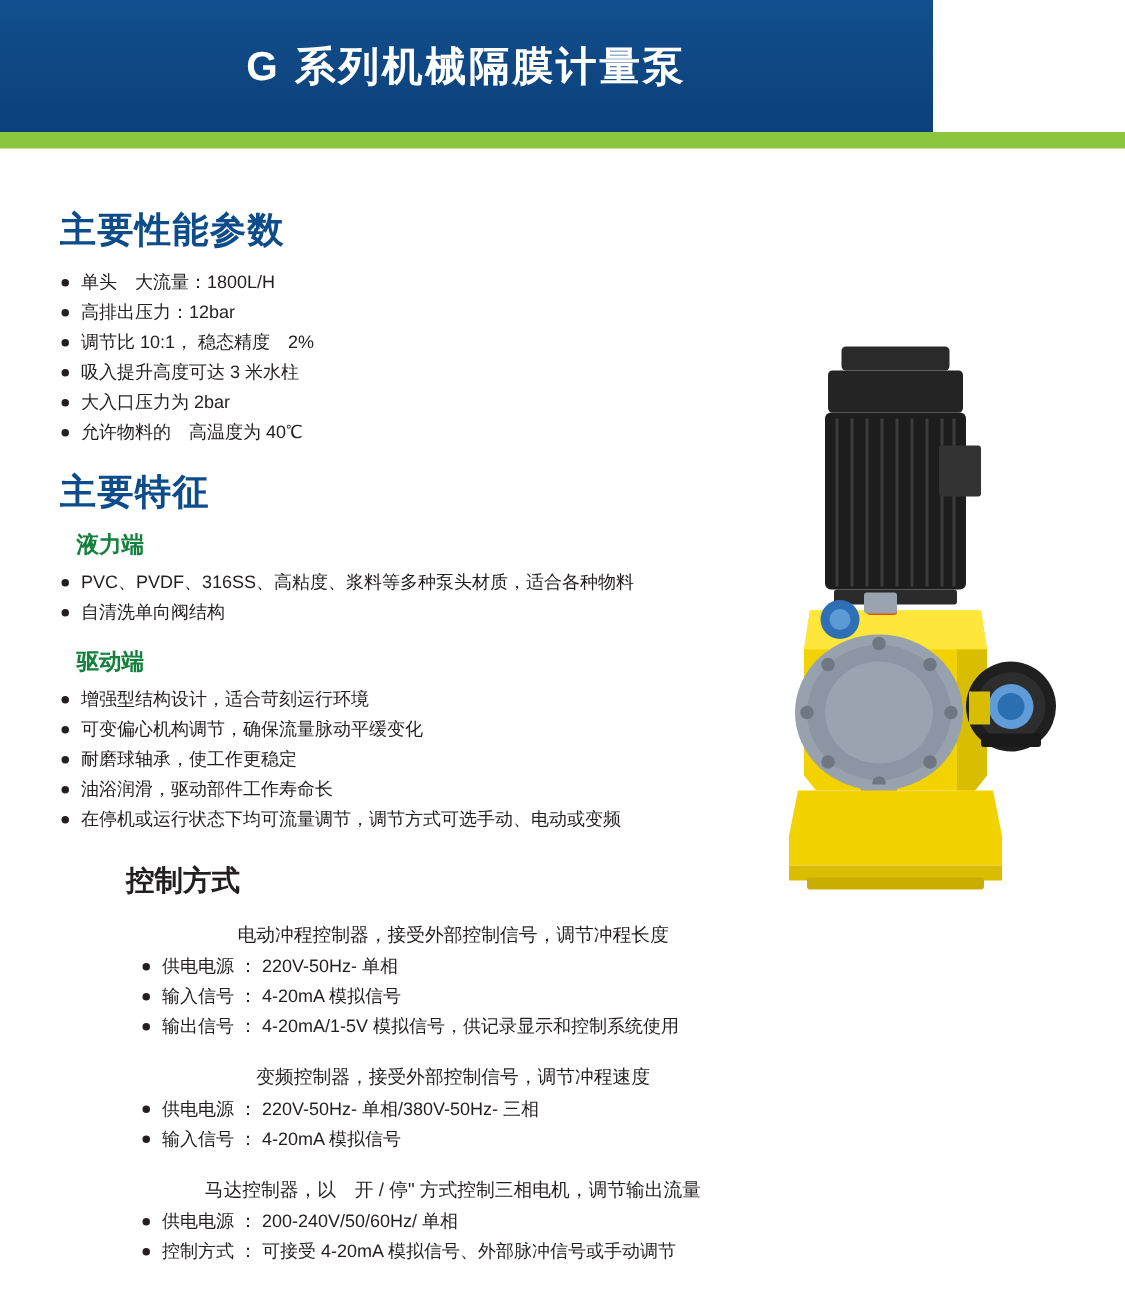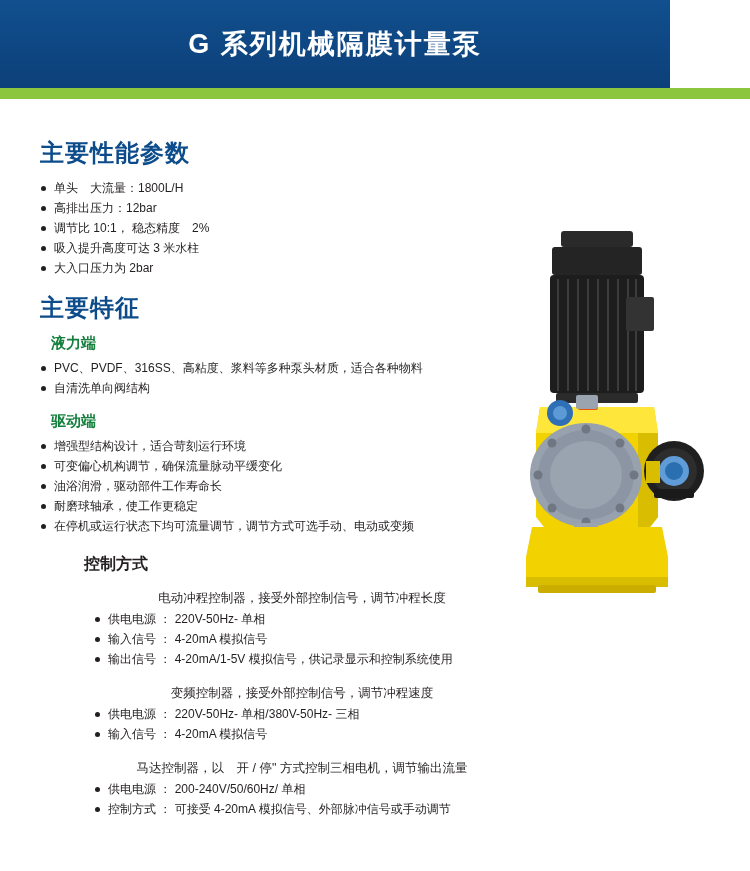--- a/index.html
+++ b/index.html
@@ -11,21 +11,21 @@
     width: 750px;
     height: 871px;
     background: #ffffff;
     font-family: "Liberation Sans", sans-serif;
     color: #231f20;
     position: relative;
     overflow: hidden;
   }
   
   .header-bar {
-    width: 670px;
+    width: 622px;
     height: 88px;
     background: #0d4c8b;
     background: linear-gradient(180deg, #114f8e 0%, #0c4079 100%);
     display: flex;
     align-items: center;
     justify-content: center;
   }
   .header-title {
     color: #ffffff;
     font-size: 27px;
@@ -86,21 +86,21 @@
   }
   .group { margin-bottom: 10px; }
 
   
   .control-wrap {
     margin-top: 18px;
     padding-left: 44px;
   }
   .control-title {
     color: #231f20;
-    font-size: 16px;
+    font-size: 19px;
     font-weight: bold;
     margin: 0 0 8px 0;
   }
   .control-lead {
     font-size: 12.5px;
     line-height: 20px;
     margin: 13px 0 2px 0;
     padding-left: 10px;
     text-align: center;
   }
@@ -130,38 +130,39 @@
   <div class="left-col">
 
     <div class="group">
       <h2 class="sec-title">主要性能参数</h2>
       <ul class="bullets">
         <li>单头　大流量：1800L/H</li>
         <li>高排出压力：12bar</li>
         <li>调节比 10:1，  稳态精度　2%</li>
         <li>吸入提升高度可达 3 米水柱</li>
         <li>大入口压力为 2bar</li>
+        <li>允许物料的　高温度为 40℃</li>
       </ul>
     </div>
 
     <div class="group">
       <h2 class="sec-title">主要特征</h2>
 
       <h3 class="sub-title">液力端</h3>
       <ul class="bullets">
         <li>PVC、PVDF、316SS、高粘度、浆料等多种泵头材质，适合各种物料</li>
         <li>自清洗单向阀结构</li>
       </ul>
 
       <h3 class="sub-title">驱动端</h3>
       <ul class="bullets">
         <li>增强型结构设计，适合苛刻运行环境</li>
         <li>可变偏心机构调节，确保流量脉动平缓变化</li>
+        <li>耐磨球轴承，使工作更稳定</li>
         <li>油浴润滑，驱动部件工作寿命长</li>
-        <li>耐磨球轴承，使工作更稳定</li>
         <li>在停机或运行状态下均可流量调节，调节方式可选手动、电动或变频</li>
       </ul>
     </div>
 
     <div class="control-wrap">
       <h3 class="control-title">控制方式</h3>
 
       <div class="control-block">
         <p class="control-lead">电动冲程控制器，接受外部控制信号，调节冲程长度</p>
         <ul class="bullets">

